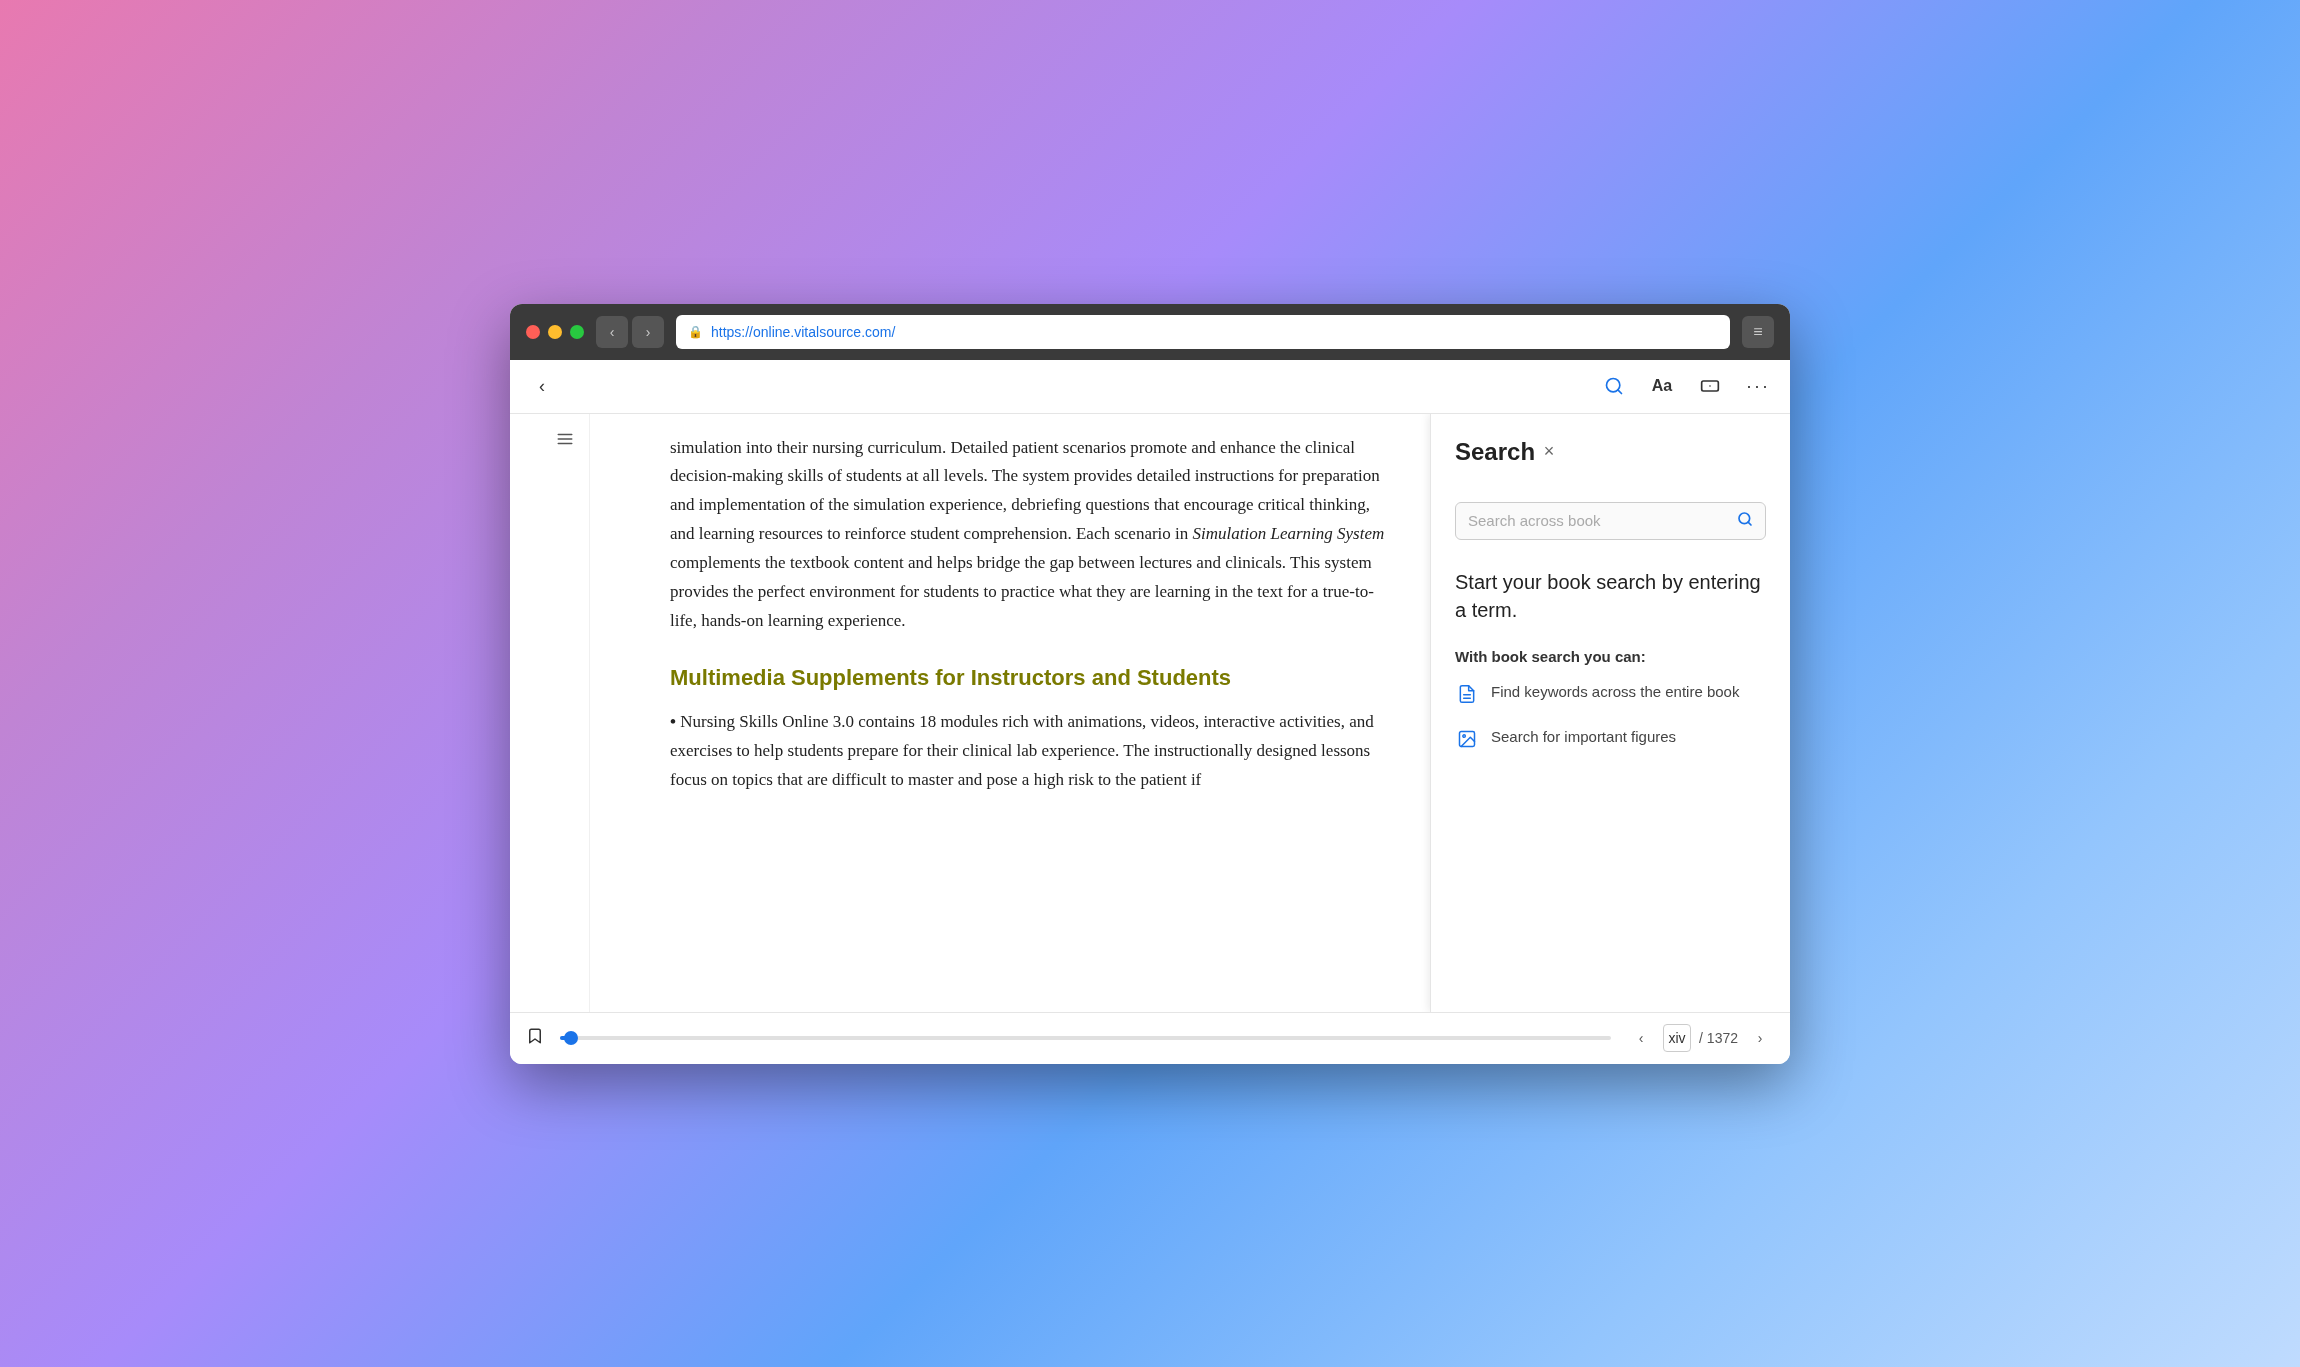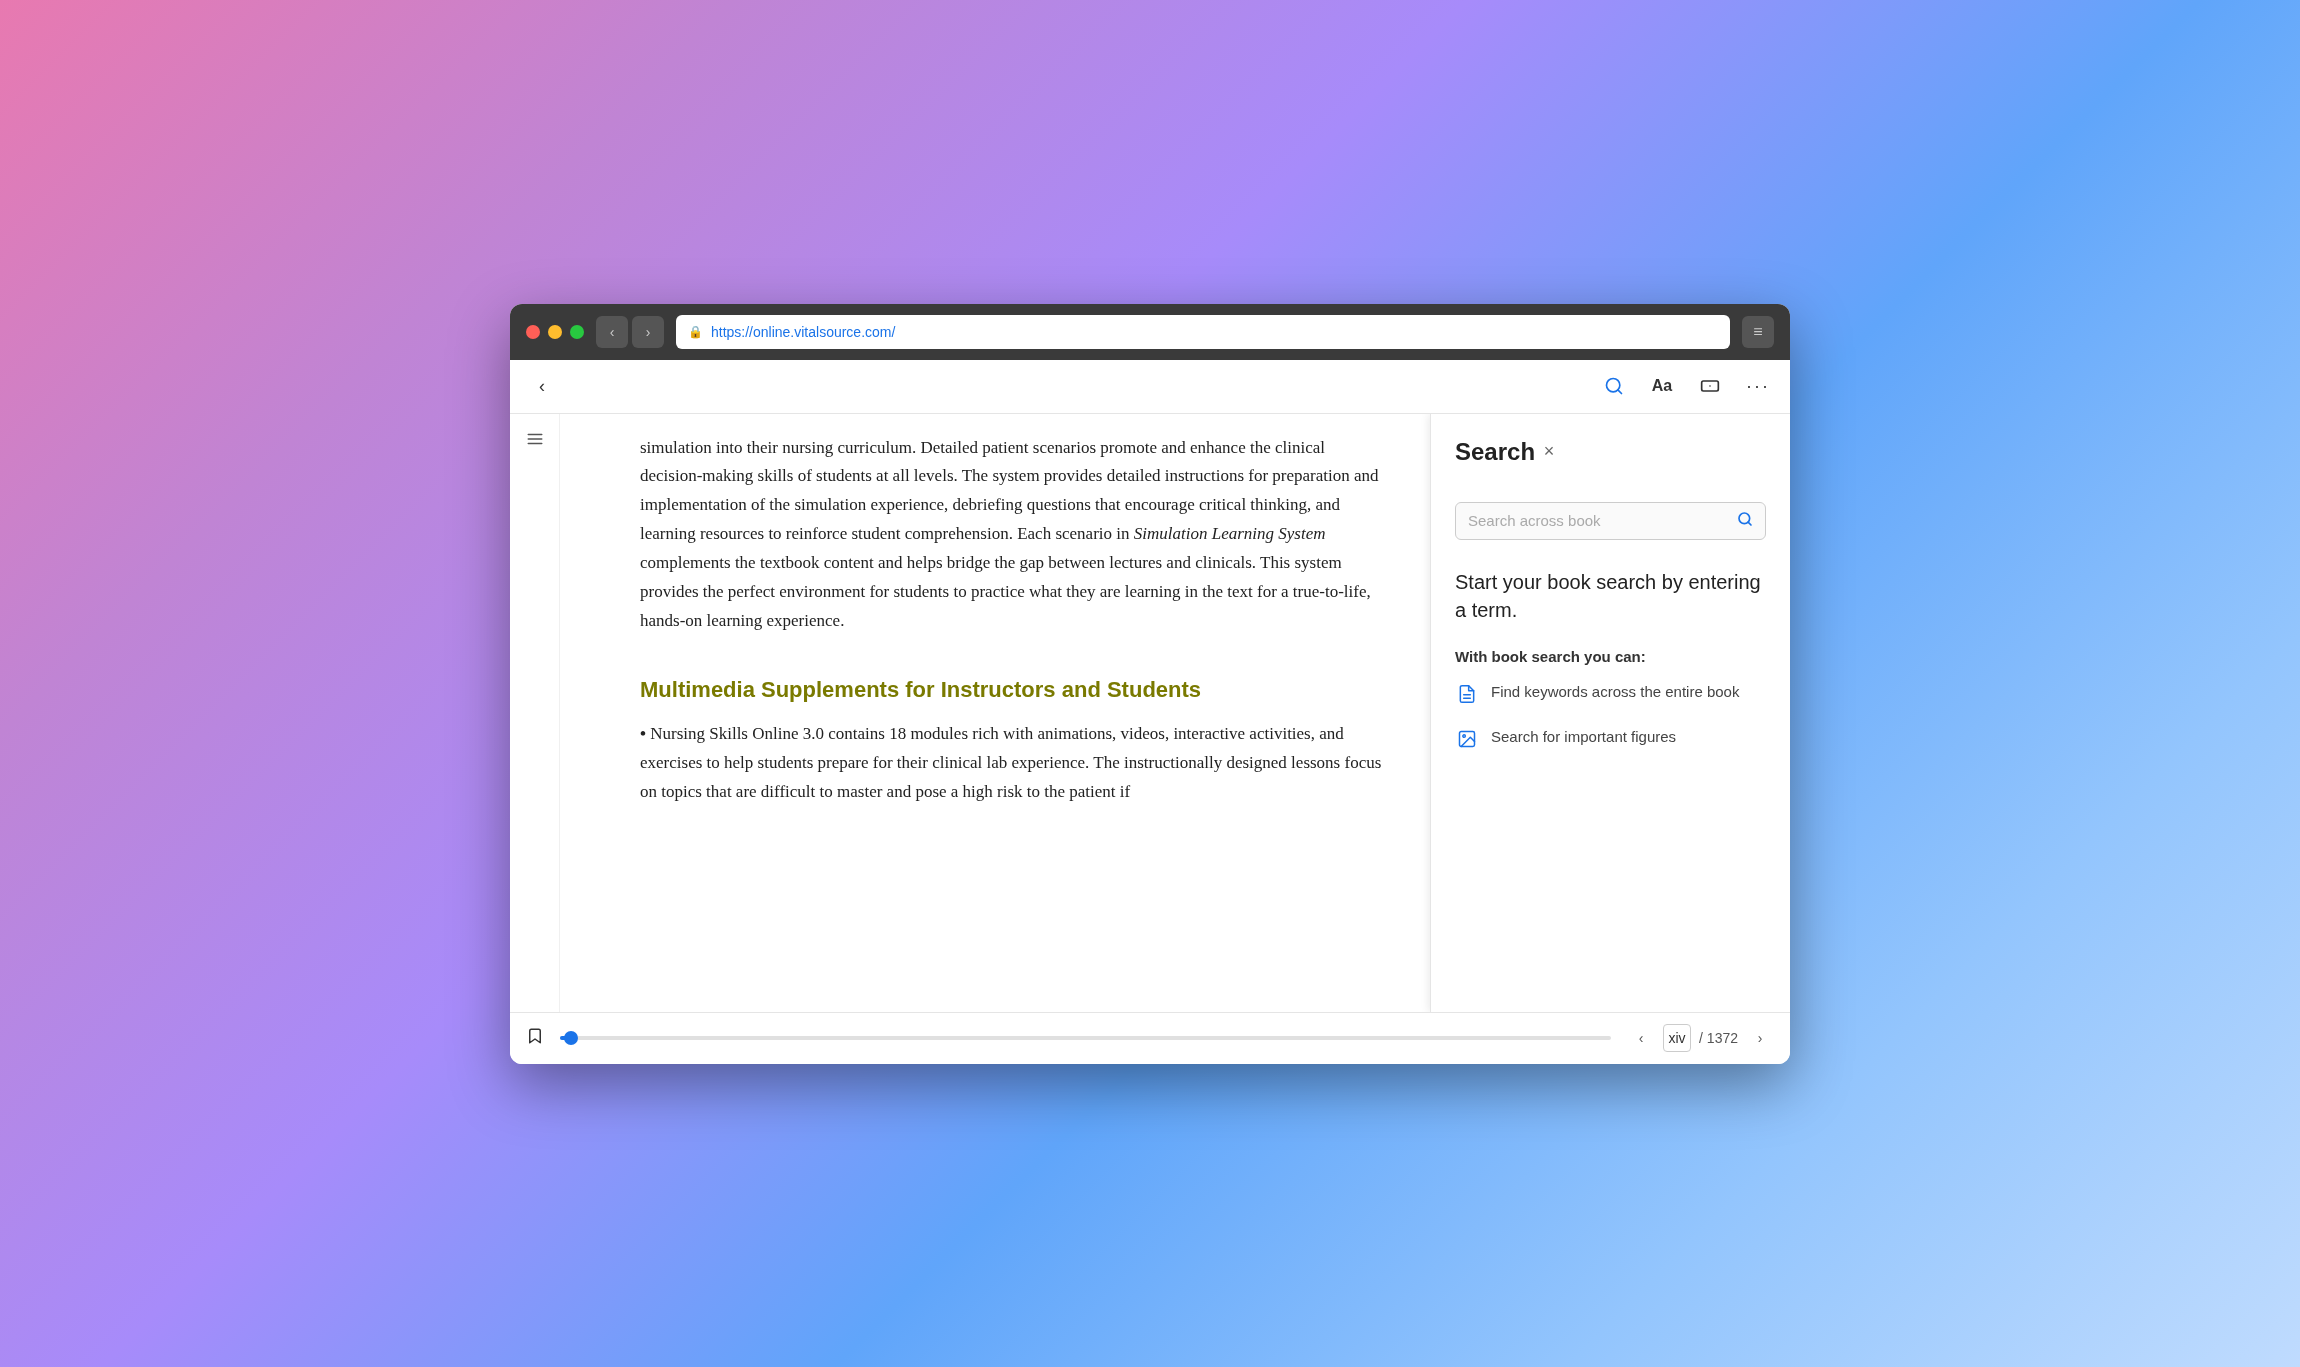--- a/index.html
+++ b/index.html
@@ -158,20 +158,21 @@
 
     .toolbar-icon.active {
       color: #1a73e8;
     }
 
     
     .main-content {
       flex: 1;
       display: flex;
       overflow: hidden;
+      padding-left: 30px;
     }
 
     
     .book-content {
       flex: 1;
       display: flex;
       flex-direction: column;
       overflow-y: auto;
     }
 
@@ -186,21 +187,21 @@
       color: #222;
       font-family: Georgia, 'Times New Roman', serif;
     }
 
     .italic { font-style: italic; }
 
     .section-heading {
       font-size: 22px;
       font-weight: 700;
       color: #7a7a00;
-      margin: 40px 0 16px 0;
+      margin: 28px 0 16px 0;
       line-height: 1.3;
     }
 
     .bullet-item {
       margin-bottom: 16px;
       padding-left: 0;
     }
 
     .bullet-item::before {
       content: '• ';

